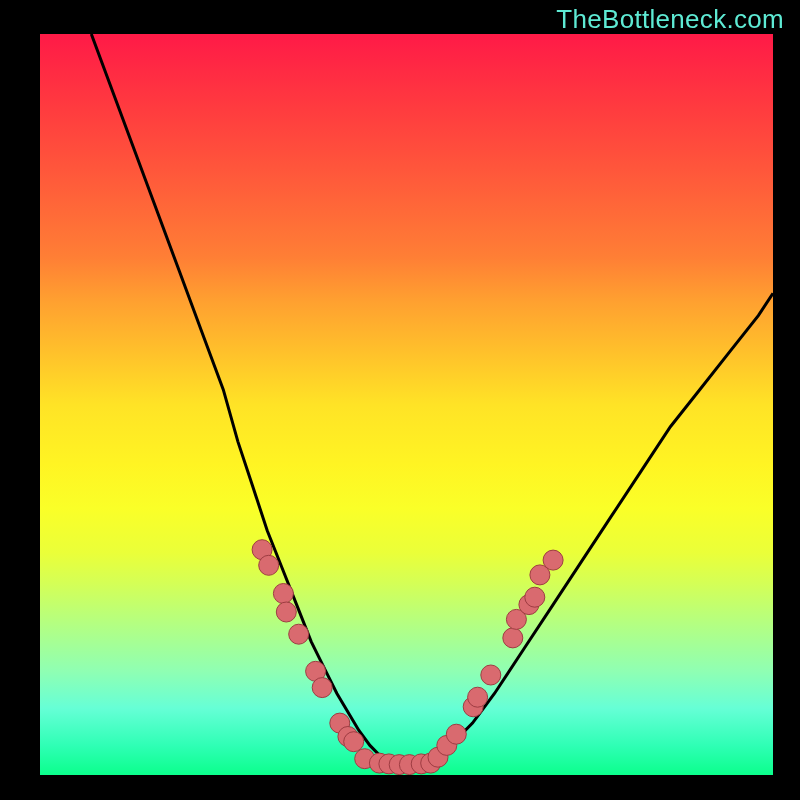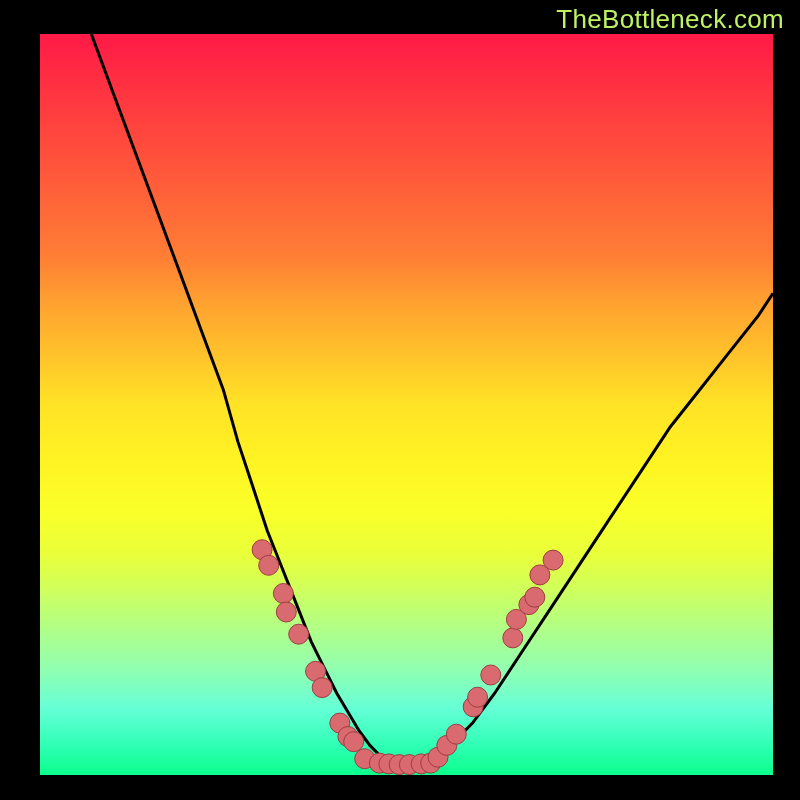--- a/index.html
+++ b/index.html
@@ -42,21 +42,21 @@
       #8fffb3 86%,
       #66ffd6 91%,
       #2fffb5 96%,
       #0bff8c 100%
     );
   }
   .watermark {
     position: absolute;
     top: 4px;
     right: 16px;
-    color: #bef264;
+    color: #5eead4;
     font-size: 26px;
     font-weight: 400;
     letter-spacing: 0.3px;
     text-align: center;
   }
   svg.curve {
     position: absolute;
     left: 0;
     top: 0;
     width: 733px;

